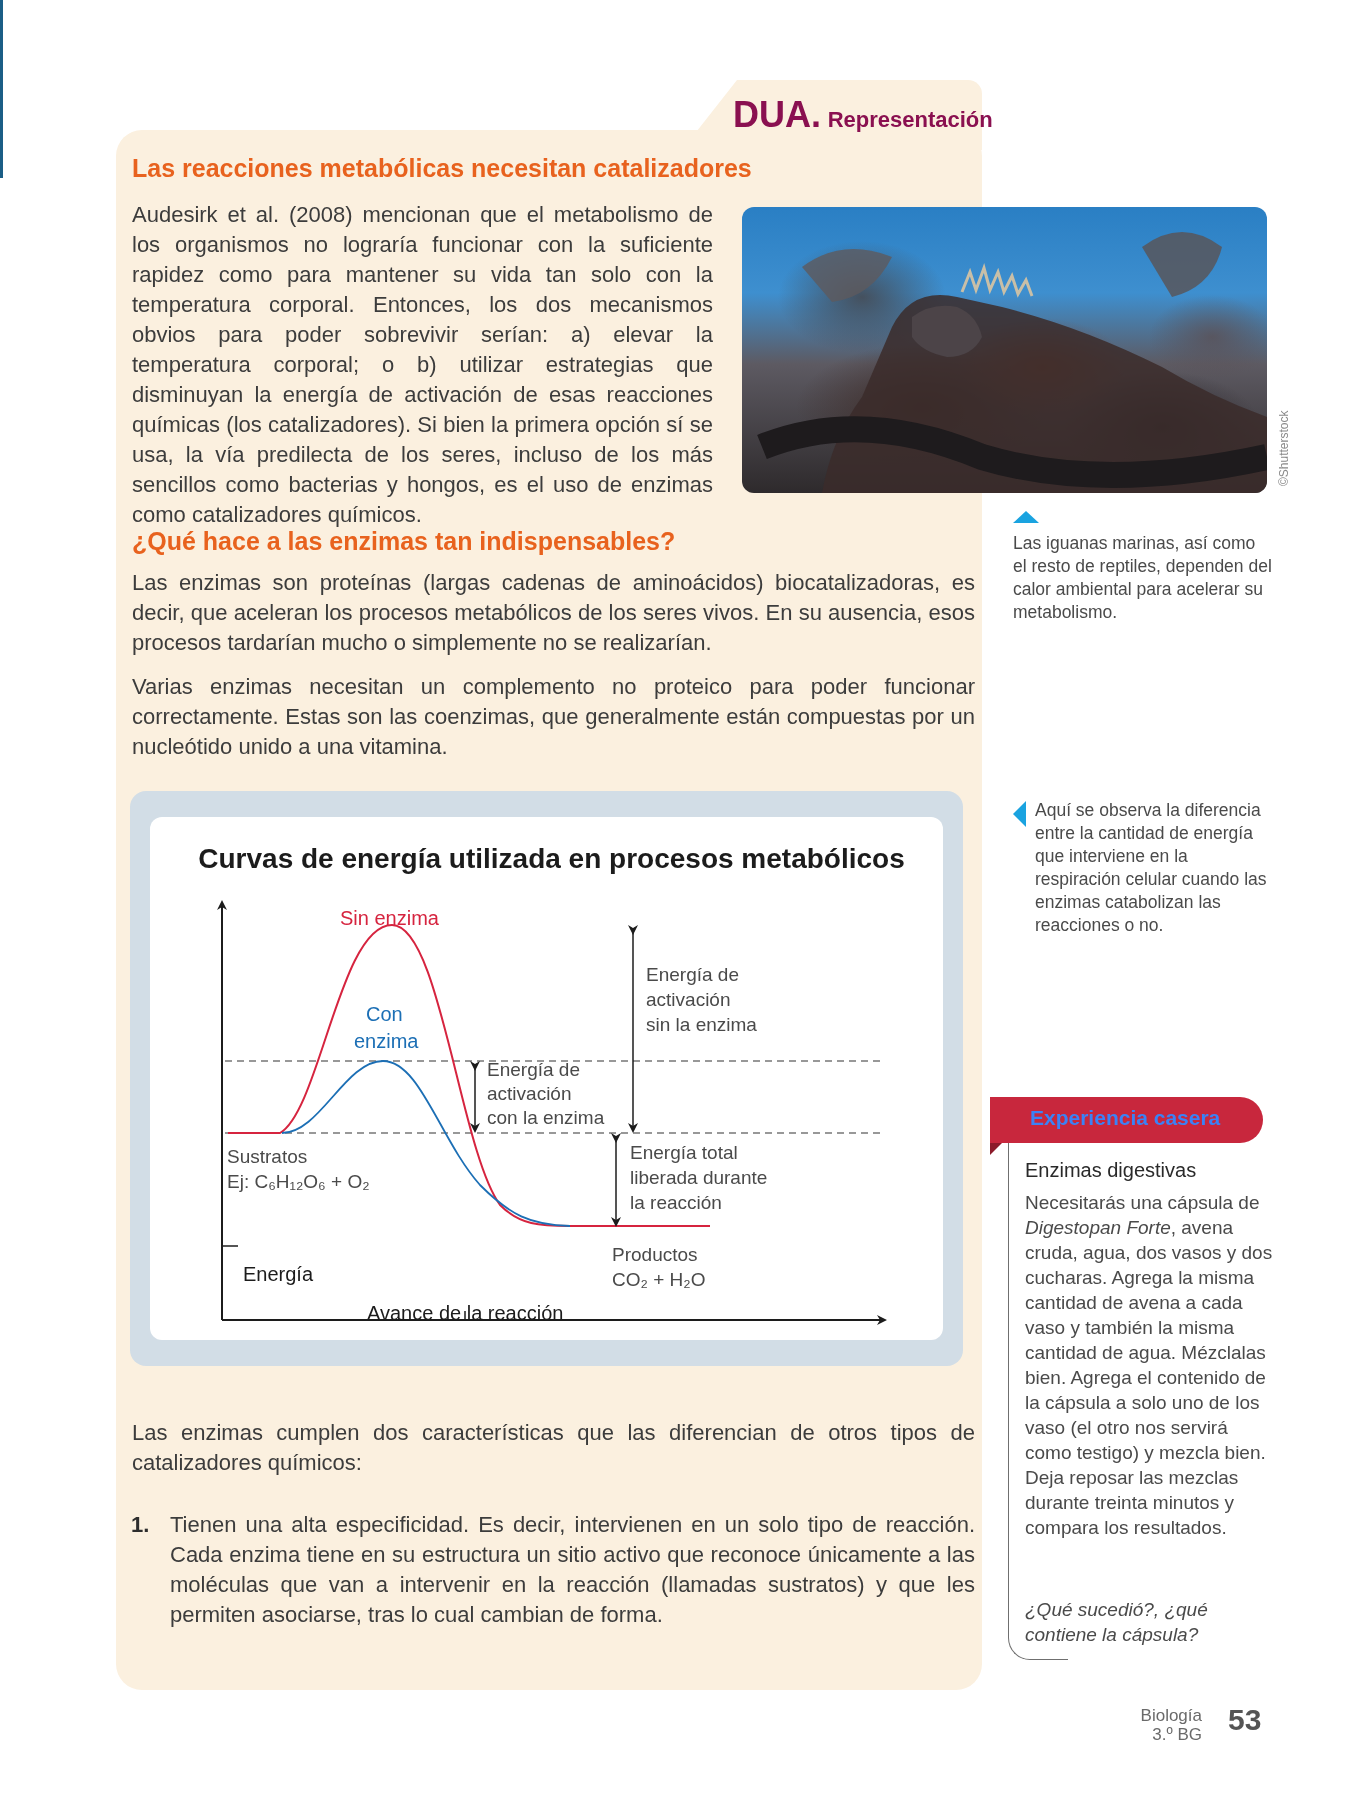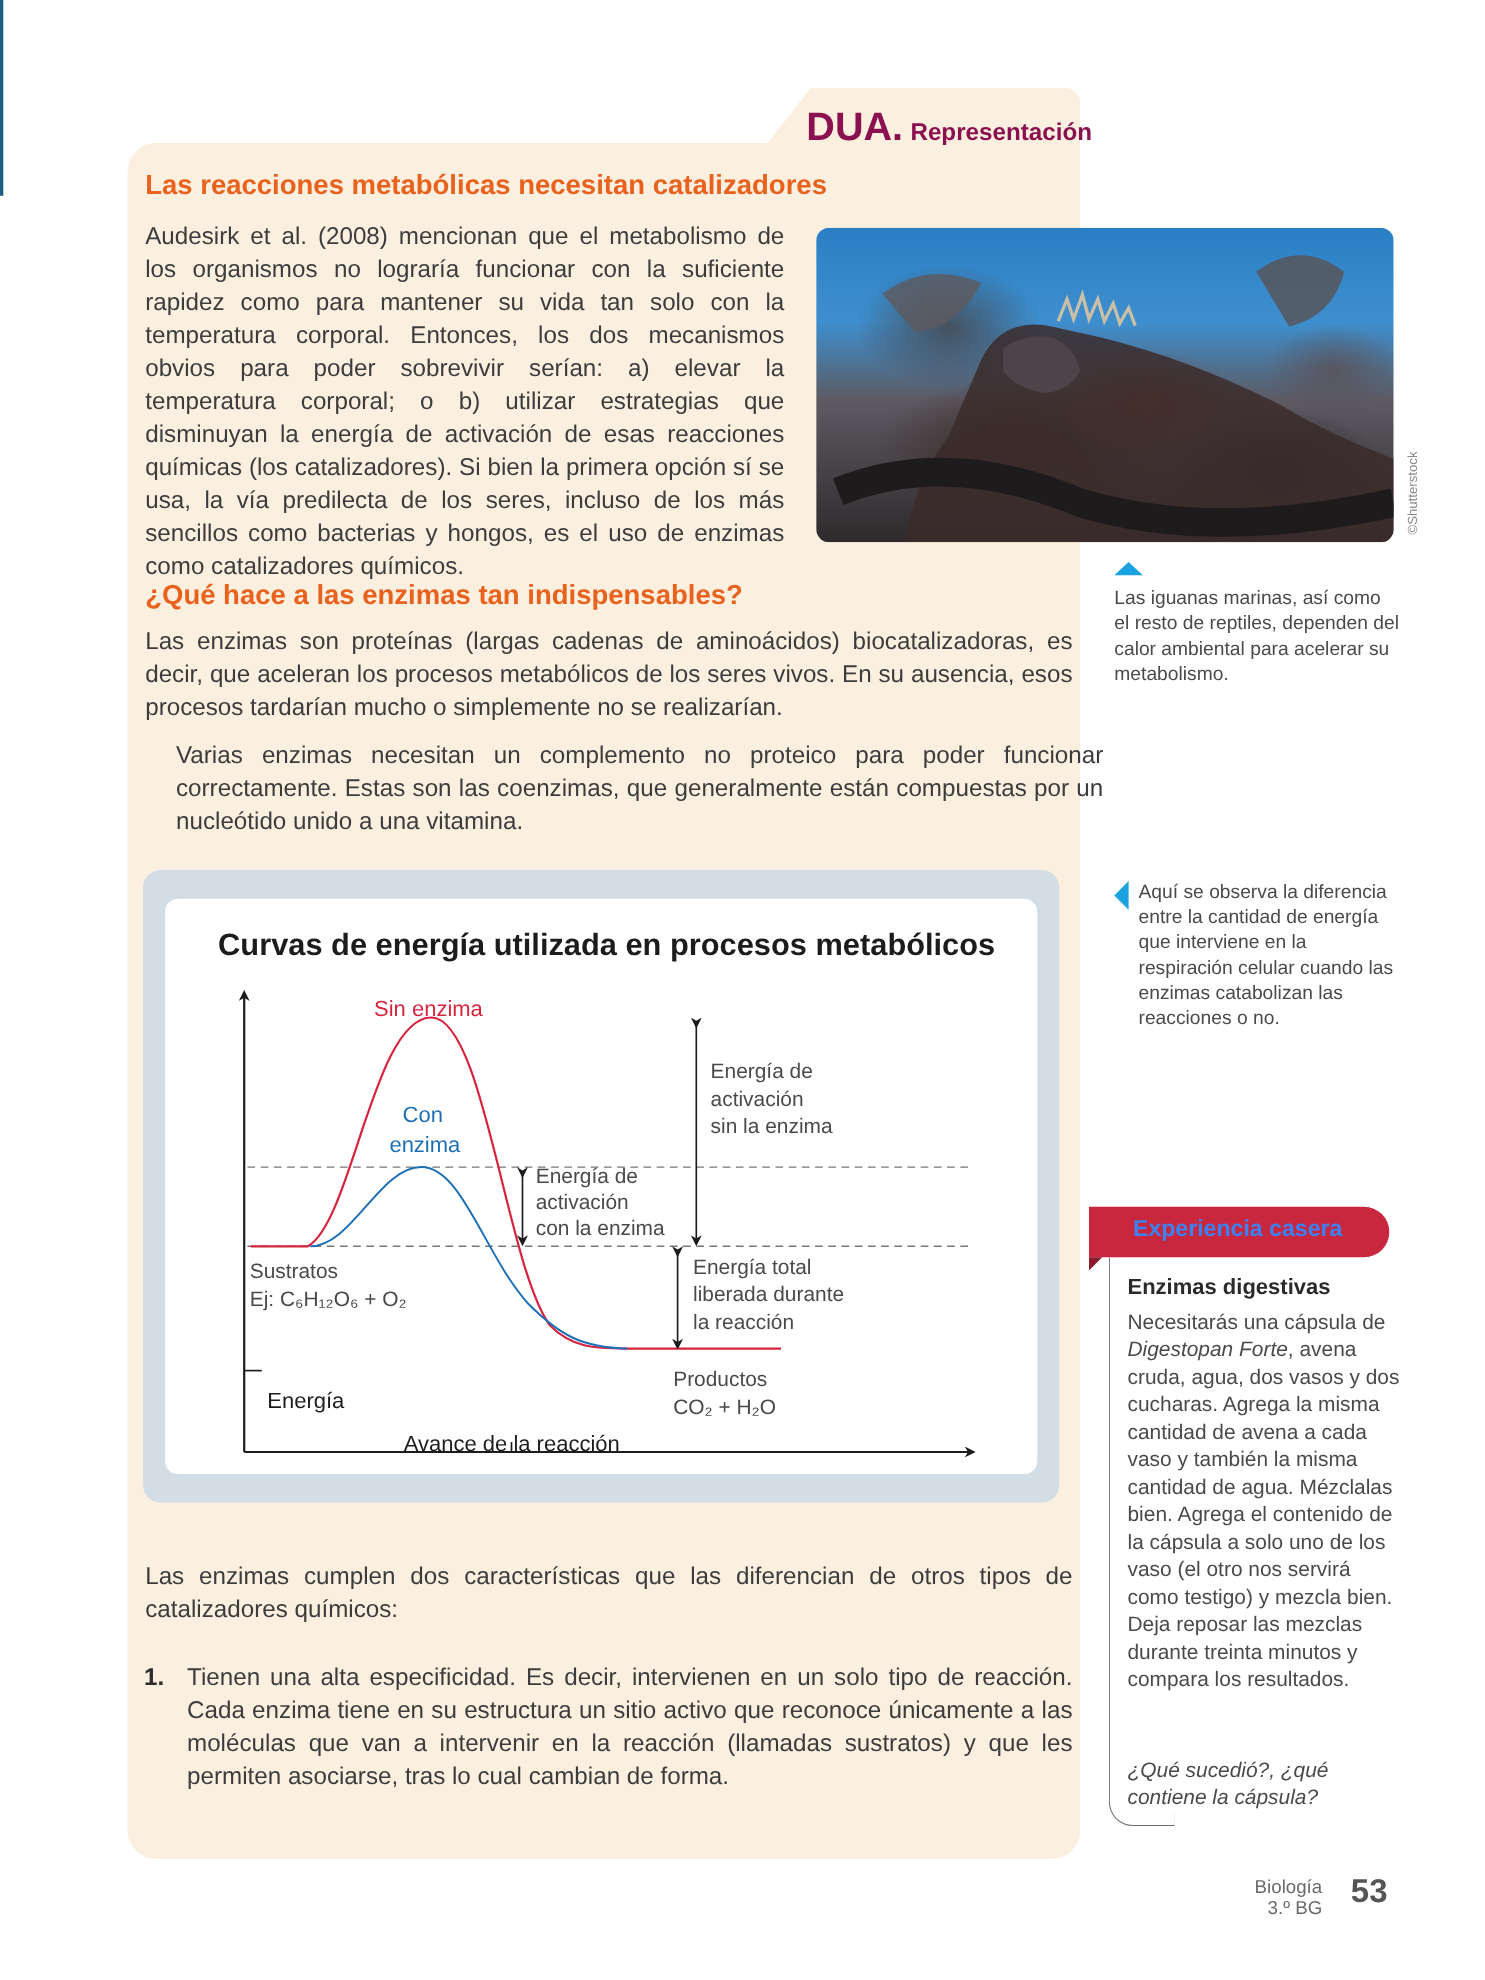--- a/index.html
+++ b/index.html
@@ -48,21 +48,21 @@
   .lbl-dark { color: #1c1c1c; margin-top: 28px; }
 
   
   .list-num { position: absolute; left: 131px; top: 1512px; font-size: 22px; font-weight: bold; color: #2d2d2d; }
 
   
   .exp-head { position: absolute; left: 990px; top: 1097px; width: 273px; height: 46px; background: #c8273d; border-radius: 0 24px 24px 0; }
   .exp-fold { position: absolute; left: 990px; top: 1143px; width: 0; height: 0; border-right: 12px solid transparent; border-top: 12px solid #8c1a2a; }
   .exp-head-label { position: absolute; left: 1030px; top: 1106px; font-size: 21px; font-weight: bold; color: #3b82f6; white-space: nowrap; }
   .exp-frame { position: absolute; left: 1008px; top: 1143px; width: 60px; height: 517px; border-left: 1.5px solid #6f6f6f; border-bottom: 1.5px solid #6f6f6f; border-bottom-left-radius: 22px; }
-  .exp-title { position: absolute; left: 1025px; top: 1159px; font-size: 20px; font-weight: bold; color: #2a2a2a; white-space: nowrap; }
+  .exp-title { position: absolute; left: 1025px; top: 1159px; font-size: 20px; font-weight: normal; color: #2a2a2a; white-space: nowrap; }
   .exp-text { position: absolute; left: 1025px; top: 1190px; width: 250px; font-size: 19px; line-height: 25px; color: #4a4a4a; }
   .exp-q { position: absolute; left: 1025px; top: 1597px; width: 250px; font-size: 19px; line-height: 25px; color: #4a4a4a; font-style: italic; }
 
   .footer-subject { position: absolute; left: 1120px; top: 1706px; width: 82px; text-align: right; font-size: 17px; line-height: 19px; color: #6a6a6a; }
   .footer-page { position: absolute; left: 1228px; top: 1703px; font-size: 30px; font-weight: bold; color: #555; }
 </style>
 </head>
 <body>
 
 <div class="side-rule"></div>
@@ -88,21 +88,21 @@
     <path d="M400 40 Q440 10 480 40 Q470 80 430 90 Z" fill="#5a5254" opacity="0.8"></path>
   </svg>
 </div>
 <div class="credit">©Shutterstock</div>
 
 <div class="tri-up"></div>
 <p class="caption" style="left:1013px; top:532px; width:260px;">Las iguanas marinas, así como el resto de reptiles, dependen del calor ambiental para acelerar su metabolismo.</p>
 
 <h2 class="orange" style="left:132px; top:527px;">¿Qué hace a las enzimas tan indispensables?</h2>
 <p class="body-text" style="left:132px; top:568px; width:843px;">Las enzimas son proteínas (largas cadenas de aminoácidos) biocatalizadoras, es decir, que aceleran los procesos metabólicos de los seres vivos. En su ausencia, esos procesos tardarían mucho o simplemente no se realizarían.</p>
-<p class="body-text" style="left:132px; top:672px; width:843px;margin-left:28px;">Varias enzimas necesitan un complemento no proteico para poder funcionar correctamente. Estas son las coenzimas, que generalmente están compuestas por un nucleótido unido a una vitamina.</p>
+<p class="body-text" style="left:132px; top:672px; width:843px;">Varias enzimas necesitan un complemento no proteico para poder funcionar correctamente. Estas son las coenzimas, que generalmente están compuestas por un nucleótido unido a una vitamina.</p>
 
 <div class="tri-left"></div>
 <p class="caption" style="left:1035px; top:799px; width:240px;">Aquí se observa la diferencia entre la cantidad de energía que interviene en la respiración celular cuando las enzimas catabolizan las reacciones o no.</p>
 
 <div class="chart-outer"></div>
 <div class="chart-inner"></div>
 <div class="chart-title">Curvas de energía utilizada en procesos metabólicos</div>
 
 <svg class="chart" width="1350" height="1800">
   <defs>

